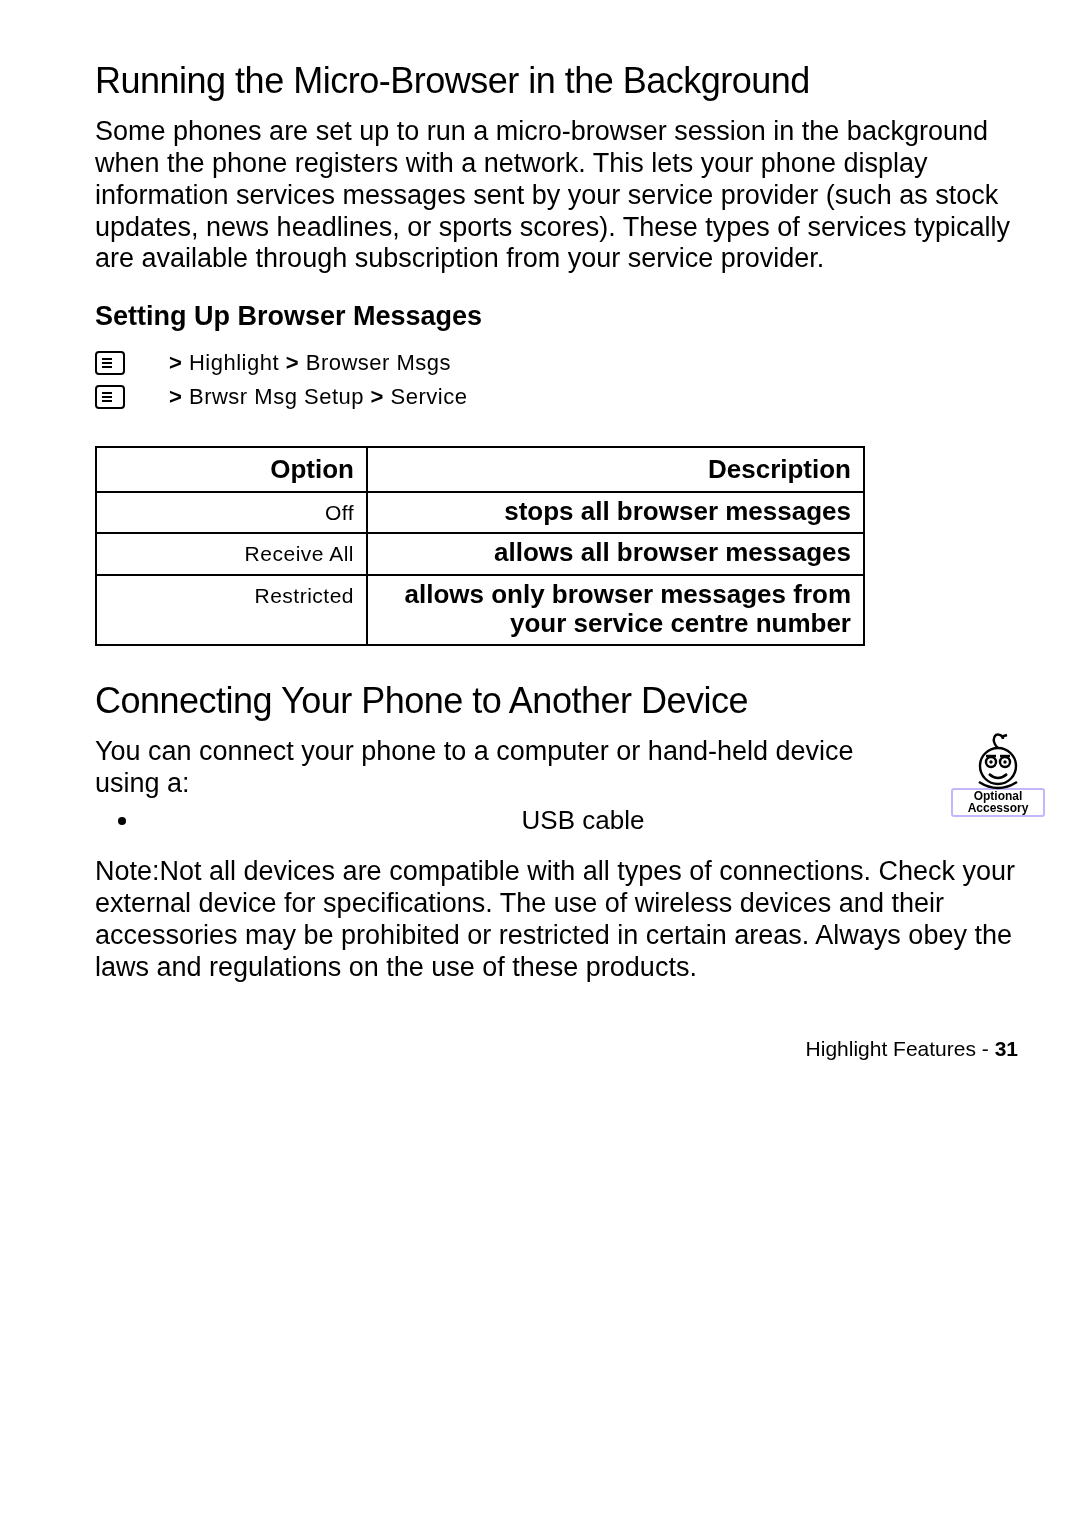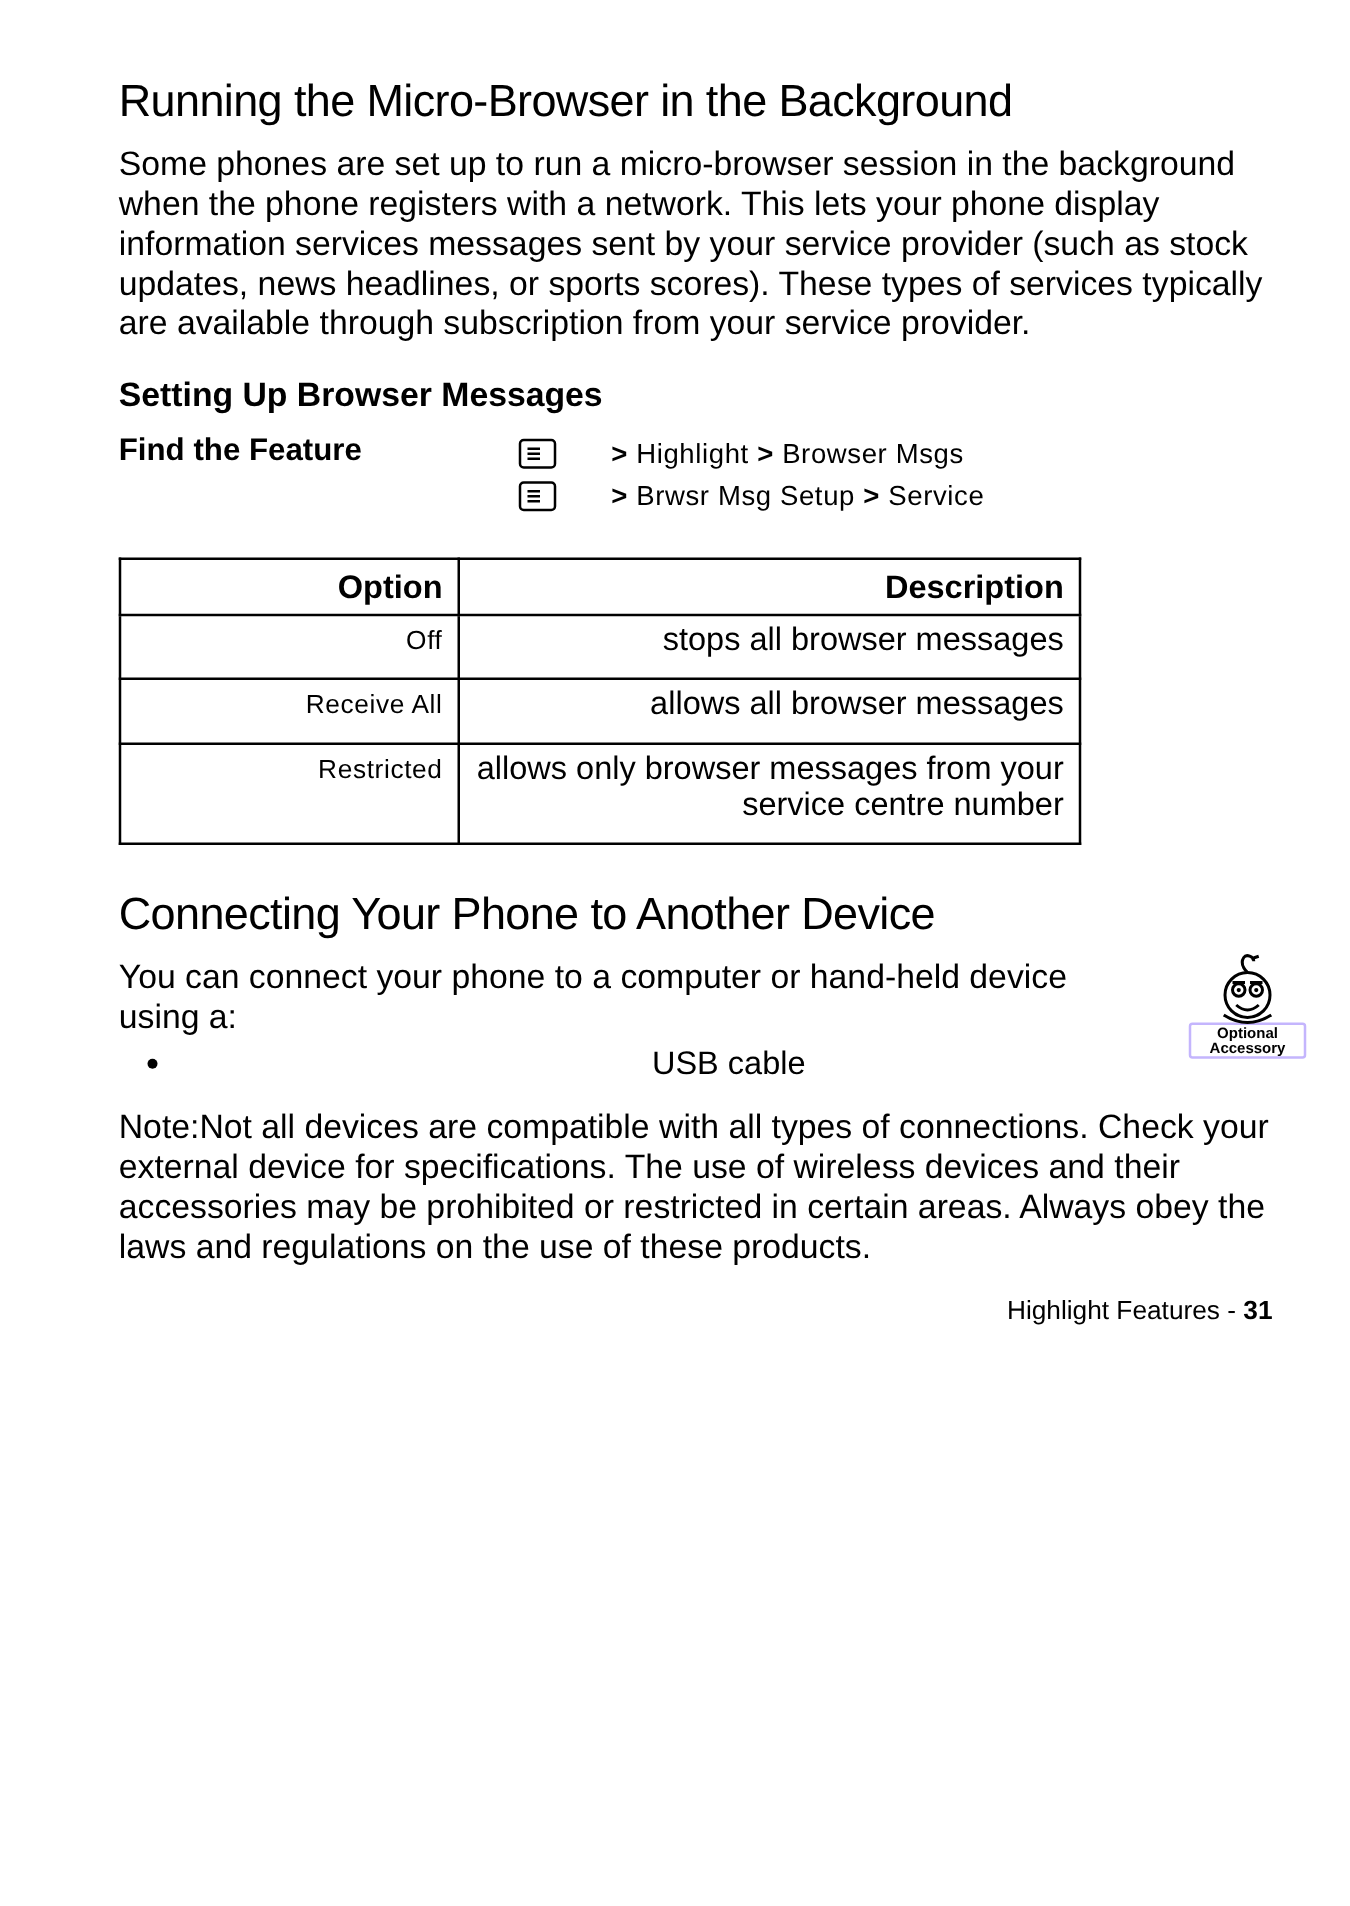--- a/index.html
+++ b/index.html
@@ -85,31 +85,32 @@
   border: 2px solid #000;
   text-align: right;
   vertical-align: top;
 }
 table.opts th {
   font-size: 26px;
   font-weight: 700;
   padding: 6px 12px;
 }
 table.opts td {
-  padding: 4px 12px 16px 12px;
+  padding: 4px 12px 6px 12px;
 }
 table.opts td.opt {
   font-size: 21px;
   letter-spacing: .5px;
   width: 245px;
   padding-top: 8px;
 }
 table.opts td.desc {
   font-size: 26px;
   line-height: 1.12;
+  font-weight: bold;
 }
 
 .connect-lead-wrap {
   position: relative;
 }
 .connect-lead-wrap p.body {
   padding-right: 110px;
   margin-bottom: 6px;
 }
 ul.bullets {
@@ -152,21 +153,20 @@
 
 <div class="page">
 
   <h1 class="section-title">Running the Micro-Browser in the Background</h1>
 
   <p class="body">Some phones are set up to run a micro-browser session in the background when the phone registers with a network. This lets your phone display information services messages sent by your service provider (such as stock updates, news headlines, or sports scores). These types of services typically are available through subscription from your service provider.</p>
 
   <h2 class="subhead">Setting Up Browser Messages</h2>
 
   <div class="feature-block">
-    <div class="feature-label">Find the Feature</div>
     <div class="feature-paths">
       <div class="feature-row">
         <div class="menu-icon">
           <span></span>
             <span></span>
             <span></span>
         </div>
         <span class="path-text">
           <b>&gt;</b>
           <span>Highlight</span>

